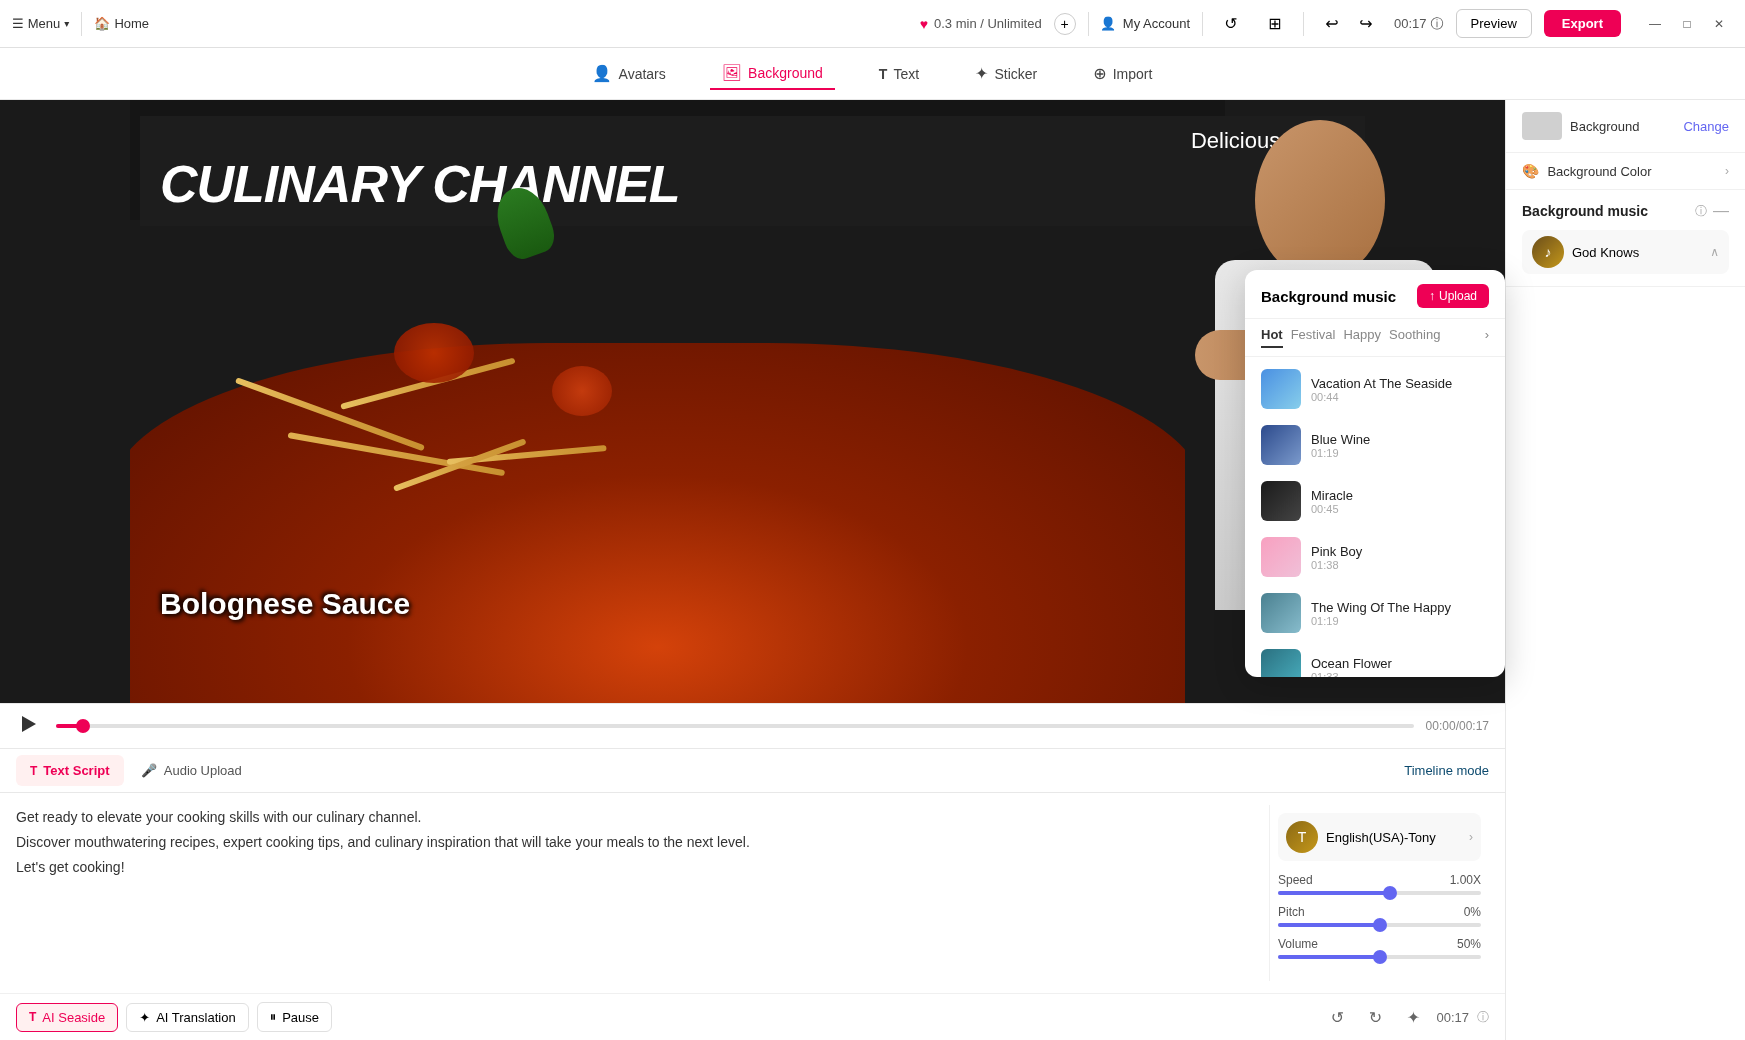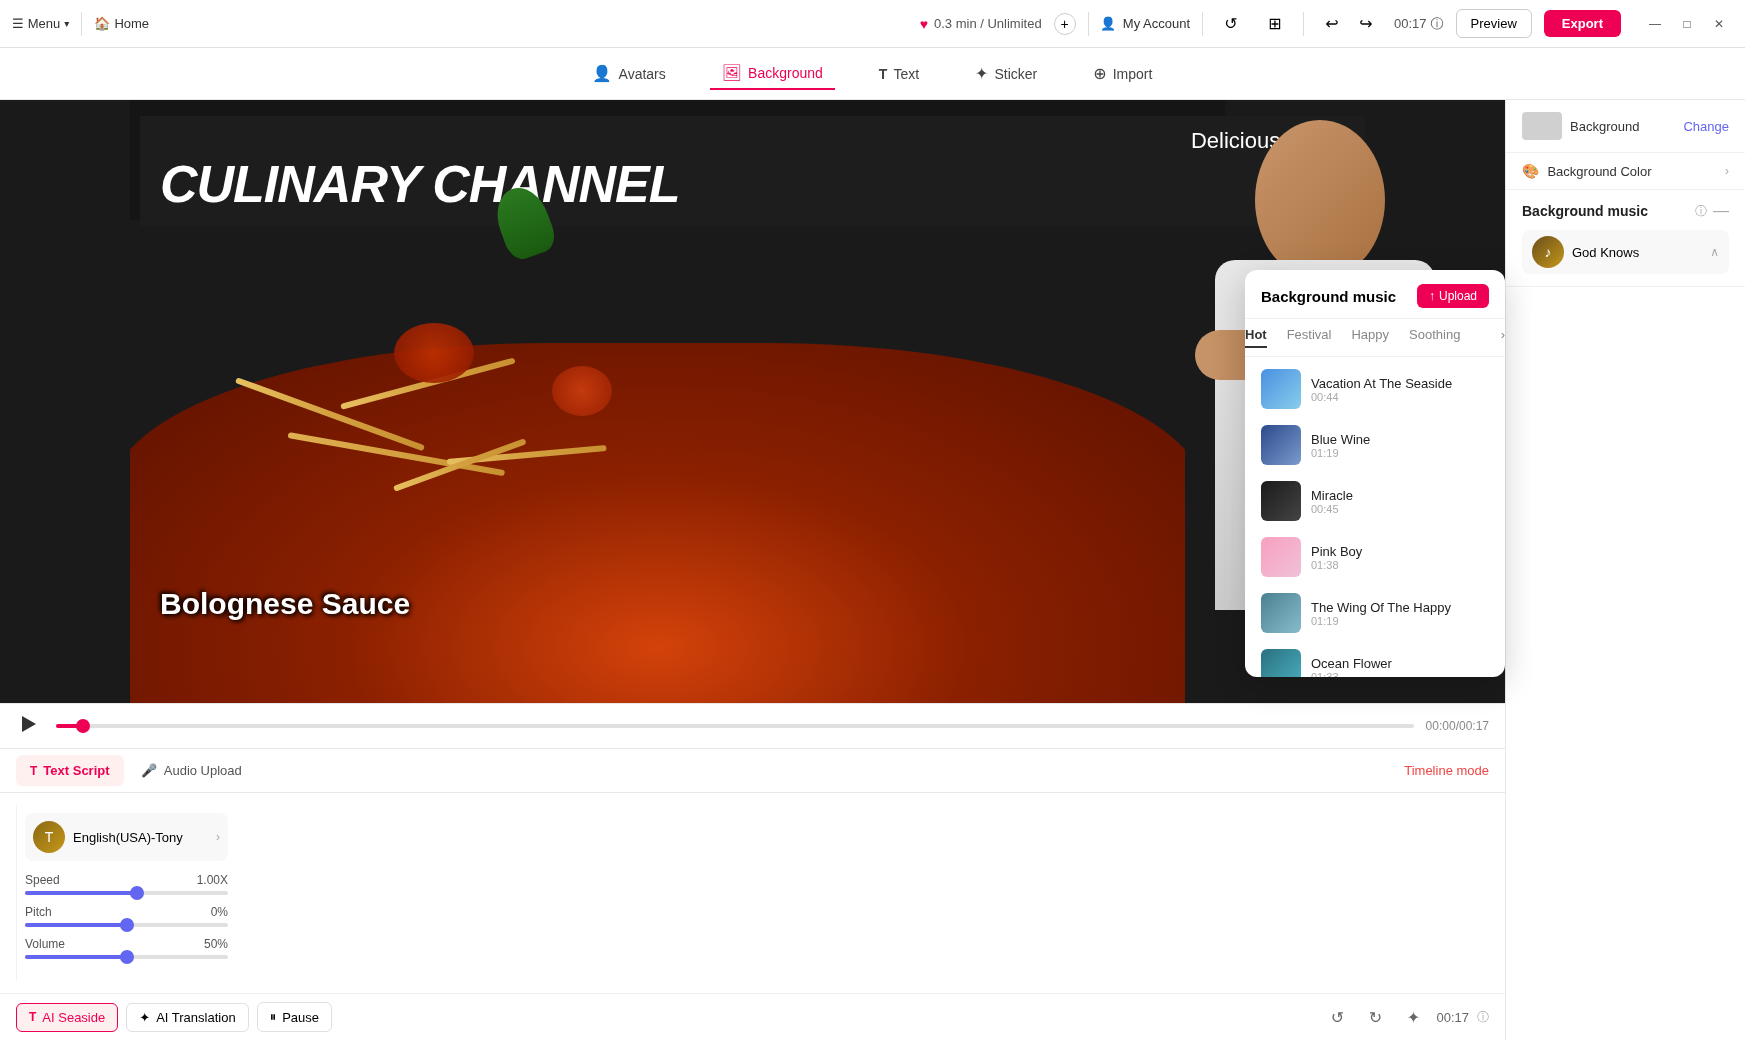--- a/index.html
+++ b/index.html
@@ -75,21 +75,21 @@
     #bottom-panel {
       background: #fff; border-top: 1px solid #e8e8e8;
       min-height: 220px;
     }
 
     
     #script-tabs { display: flex; align-items: center; padding: 0 16px; border-bottom: 1px solid #e8e8e8; height: 44px; gap: 4px; }
     .script-tab { display: flex; align-items: center; gap: 6px; padding: 8px 14px; font-size: 13px; cursor: pointer; border-radius: 6px; color: #555; }
     .script-tab.active { background: #fff0f0; color: #e05; font-weight: 600; }
     .script-tab-spacer { flex: 1; }
-    .timeline-mode { font-size: 13px; color: #ef4444; }
+    .timeline-mode { font-size: 13px; color: #0c4a6e; }
 
     
     #script-content { display: flex; padding: 12px 16px; gap: 16px; }
     #script-text { flex: 1; }
     #script-text p { font-size: 14px; color: #333; line-height: 1.8; }
 
     
     #voice-panel { width: 220px; border-left: 1px solid #f0f0f0; padding: 8px; }
     .voice-selector { display: flex; align-items: center; gap: 8px; padding: 8px; background: #f8f8f8; border-radius: 8px; cursor: pointer; margin-bottom: 8px; }
     .voice-avatar { width: 32px; height: 32px; border-radius: 50%; background: linear-gradient(135deg, #8B6914, #C4971A); display: flex; align-items: center; justify-content: center; color: #fff; font-size: 14px; }
@@ -151,21 +151,21 @@
       position: absolute; right: 240px; top: 270px;
       width: 260px; background: #fff;
       border-radius: 12px; box-shadow: 0 8px 32px rgba(0,0,0,0.18);
       z-index: 100; overflow: hidden;
     }
 
     .music-panel-header { display: flex; align-items: center; padding: 14px 16px 10px; border-bottom: 1px solid #f0f0f0; }
     .music-panel-title { font-size: 15px; font-weight: 700; flex: 1; }
     .upload-btn { background: #e05; color: #fff; border: none; border-radius: 6px; padding: 5px 12px; font-size: 12px; cursor: pointer; display: flex; align-items: center; gap: 4px; }
 
-    .music-categories { display: flex; padding: 8px 0; gap: 20px; border-bottom: 1px solid #f0f0f0; overflow: hidden; }
+    .music-categories { display: flex; padding: 8px 16px; gap: 8px; border-bottom: 1px solid #f0f0f0; overflow: hidden; }
     .music-cat { font-size: 13px; color: #888; cursor: pointer; padding-bottom: 4px; white-space: nowrap; }
     .music-cat.active { color: #333; font-weight: 600; border-bottom: 2px solid #333; }
     .music-cat-more { font-size: 13px; color: #888; cursor: pointer; margin-left: auto; }
 
     .music-list { padding: 4px 0; max-height: 320px; overflow-y: auto; }
     .music-item { display: flex; align-items: center; gap: 10px; padding: 8px 16px; cursor: pointer; }
     .music-thumb { width: 40px; height: 40px; border-radius: 6px; object-fit: cover; flex-shrink: 0; }
     .music-info { flex: 1; }
     .music-name { font-size: 13px; font-weight: 500; color: #222; }
     .music-duration { font-size: 11px; color: #aaa; }
@@ -377,20 +377,25 @@
         </div>
         <div class="script-tab">
           <span>🎤</span>
           <span>Audio Upload</span>
         </div>
         <div class="script-tab-spacer"></div>
         <span class="timeline-mode">Timeline mode</span>
       </div>
 
       <div id="script-content">
+        <div id="script-text">
+          <p>Get ready to elevate your cooking skills with our culinary channel.</p>
+          <p>Discover mouthwatering recipes, expert cooking tips, and culinary inspiration that will take your meals to the next level.</p>
+          <p>Let's get cooking!</p>
+        </div>
         <div id="voice-panel">
           <div class="voice-selector">
             <div class="voice-avatar">T</div>
             <span class="voice-name">English(USA)-Tony</span>
             <span class="voice-chevron">›</span>
           </div>
           <div class="voice-controls">
             <div class="voice-control-row">
               <div class="voice-control-label">
                 <span>Speed</span>

